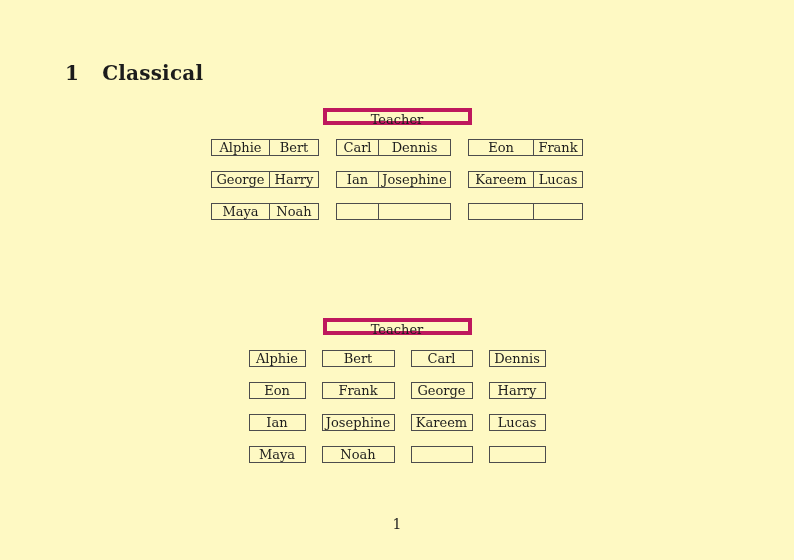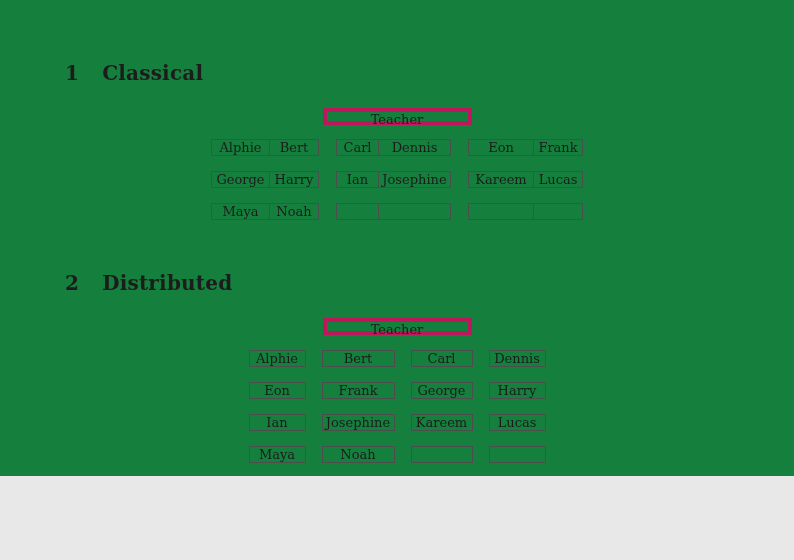--- a/index.html
+++ b/index.html
@@ -1,20 +1,20 @@
 <!DOCTYPE html>
 <html><head>
 <meta charset="utf-8">
 <style>
   html, body { margin: 0; padding: 0; background: #e8e8e8; }
   .page {
     position: relative;
     width: 794px;
-    height: 476px;
-    background: #15803d;
+    height: 560px;
+    background: #fef9c3;
     font-family: "DejaVu Serif", serif;
     color: #1c1c1c;
     overflow: hidden;
     margin: 0 auto;
   }
   .section-heading {
     position: absolute;
     left: 65px;
     font-size: 20px;
     font-weight: bold;
@@ -154,23 +154,20 @@
         <span class="seat cb1"></span>
         <span class="seat cb2"></span>
       </div>
       <div class="desk">
         <span class="seat cc1"></span>
         <span class="seat cc2"></span>
       </div>
     </div>
   </div>
 
-  <div class="section-heading second">
-    <span class="section-number">2</span><span>Distributed</span>
-  </div>
 
   <div class="diagram distributed">
     <div class="teacher-box">
       <span>Teacher</span>
     </div>
     <div class="d-grid">
 
       <div class="sbox dw1">Alphie</div>
       <div class="sbox dw2">Bert</div>
       <div class="sbox dw3">Carl</div>

